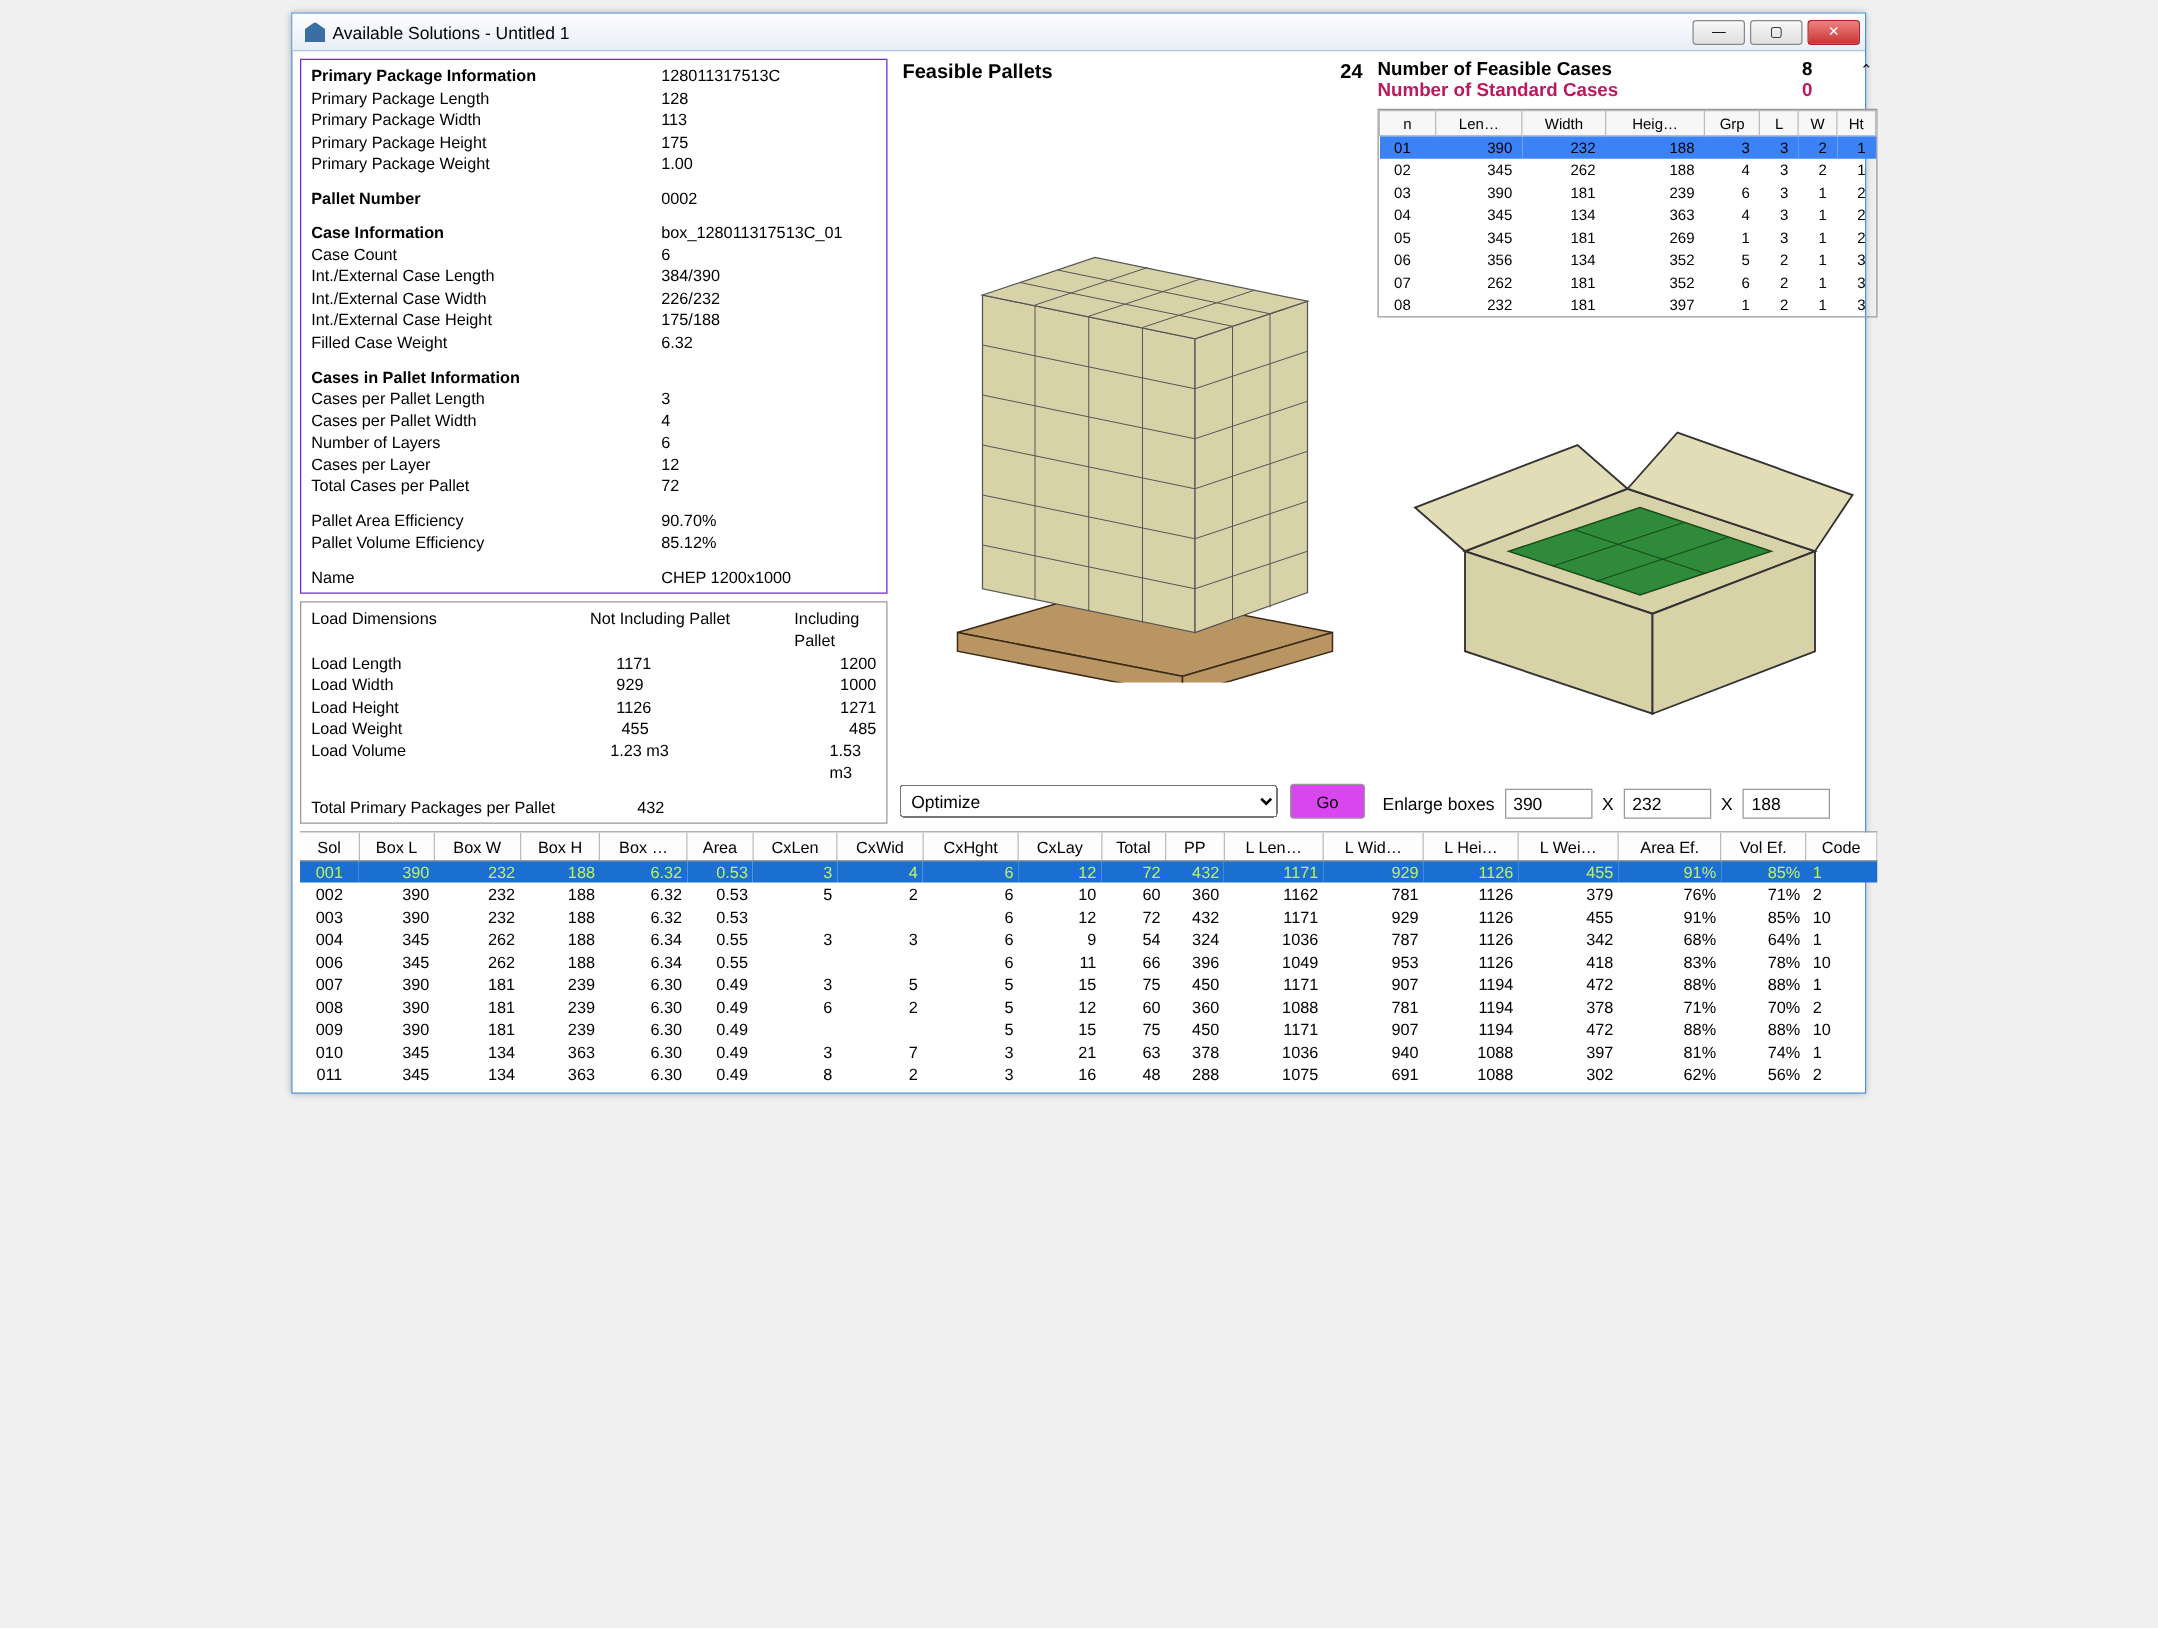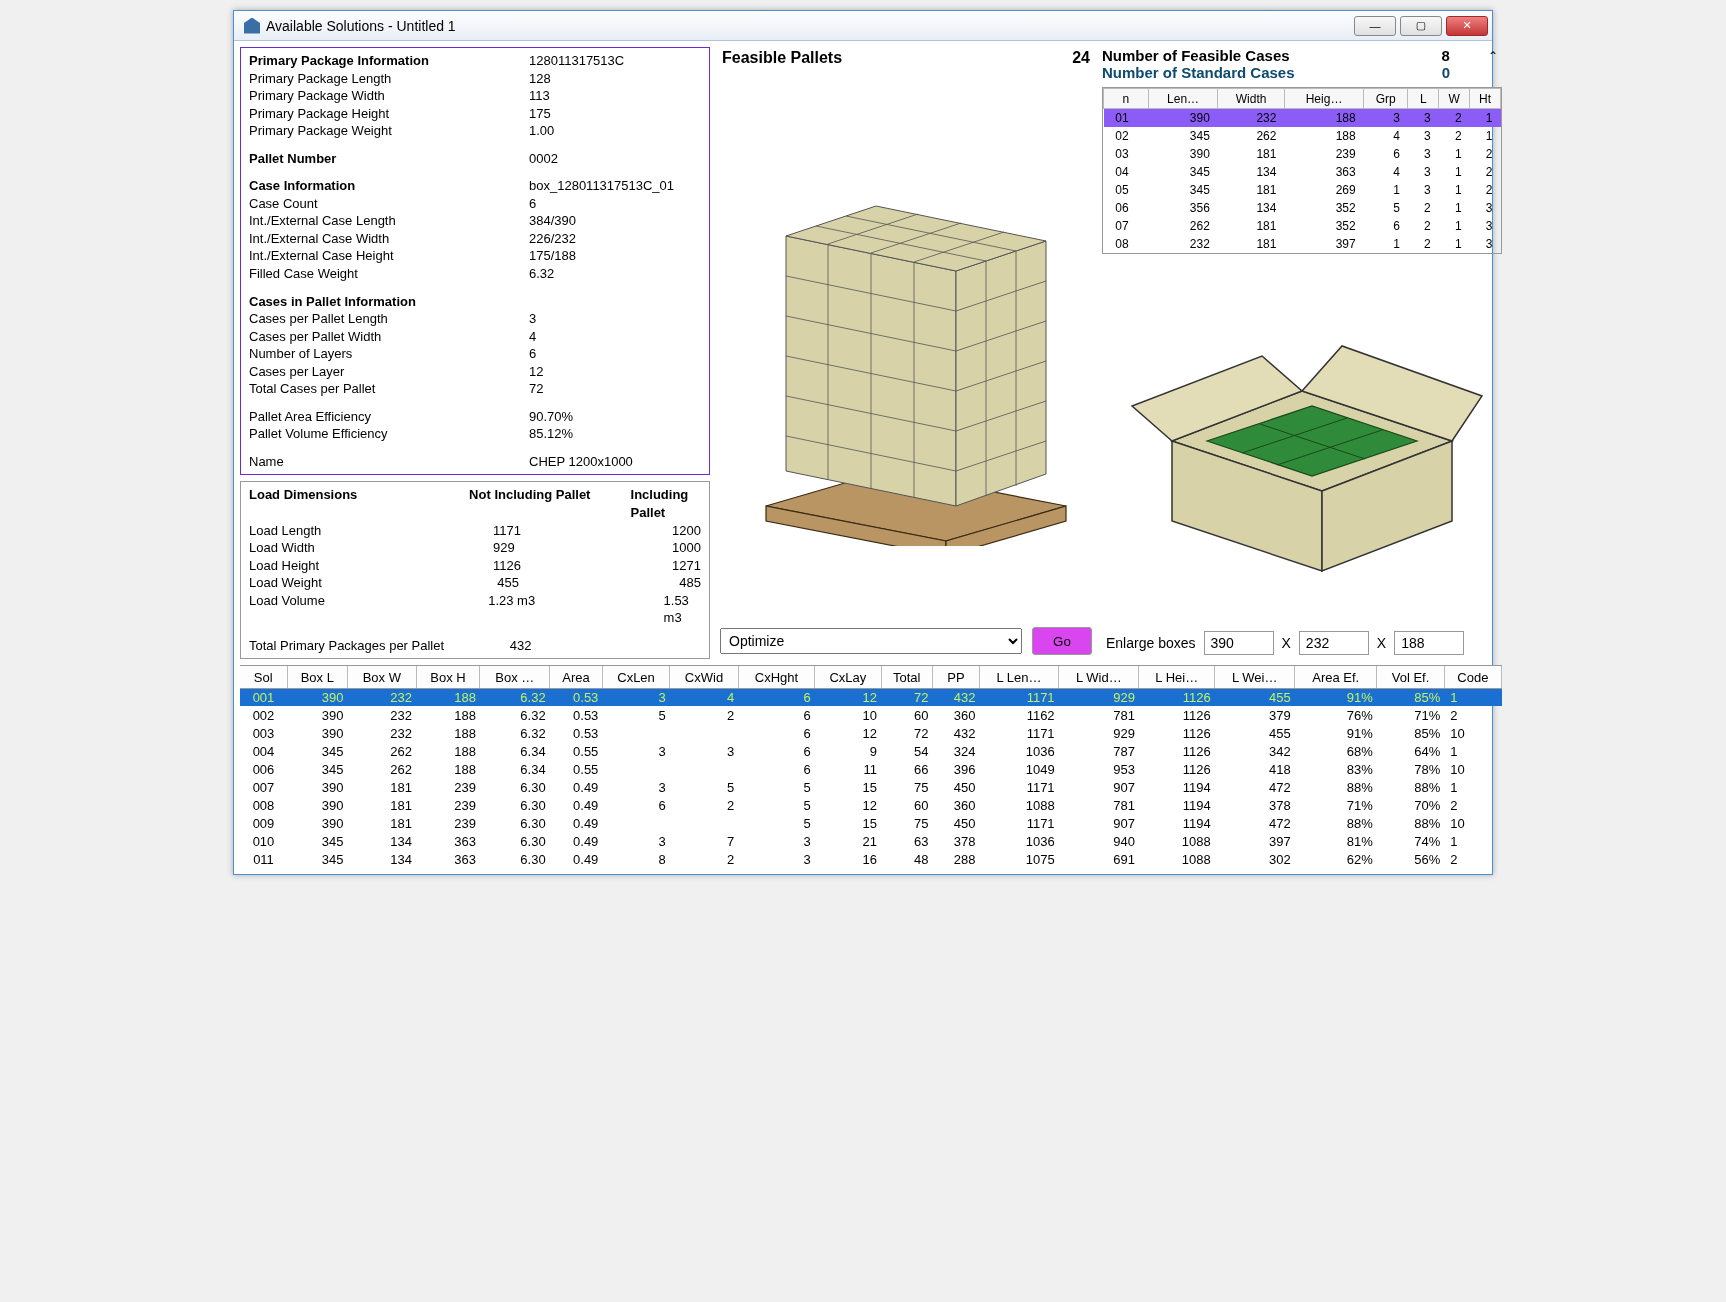--- a/index.html
+++ b/index.html
@@ -60,46 +60,46 @@
   .info-label { width: 280px; }
   .info-val { }
   .bold { font-weight: bold; }
   .section-gap { height: 10px; }
   .dims-panel {
     border: 1px solid #999;
     padding: 4px 8px;
     margin-top: 6px;
     line-height: 1.35;
   }
-  .dims-header { display:flex; font-weight:bold;justify-content:center;}
+  .dims-header { display:flex; font-weight:normal;justify-content:center;}
   .dims-header .c1{width:300px;} .dims-header .c2{width:220px;}
   .dims-row{display:flex;}
   .dims-row .c1{width:300px;} .dims-row .c2{width:220px;} .dims-row .c3{}
   .center-col { display:flex; flex-direction:column; }
   .feasible-header{display:flex; justify-content:space-between; font-weight:bold; font-size:16px; padding:2px 6px;}
   .pallet-img {
     flex:1;
     display:flex; align-items:center; justify-content:center;
     min-height: 400px;
   }
   .opt-row{display:flex; gap:10px; align-items:center; padding:4px;}
   .opt-row select{flex:1; height:26px; font-size:14px; padding:2px 4px;}
   .go-btn{height:28px; width:60px; border:1px solid #999; background:#d946ef; border-radius:3px; cursor:pointer;}
   .right-col{display:flex; flex-direction:column; gap:6px;}
   .cases-header{display:flex;align-items:center;gap:14px;}
   .cases-header .lbl{font-weight:bold; font-size:15px; flex:1;}
   .cases-header .val{font-weight:bold; font-size:15px; width:40px; text-align:right; margin-right:20px;}
-  .std-row{color:#0c4a6e;}
+  .std-row{color:#be185d;}
   .collapse-caret{font-size:12px;cursor:pointer;padding:0 4px;}
   .cases-table{border:1px solid #999;}
   .cases-table table{width:100%; border-collapse:collapse; font-size:12px;}
   .cases-table th{border:1px solid #bbb; background:#f7f7f7; height:20px; font-weight:normal;}
   .cases-table td{border-bottom:1px solid transparent; height:18px; text-align:right; padding-right:8px;}
   .cases-table td:first-child{text-align:center;}
-  .cases-table tr.sel td{background:#8b5cf6;}
+  .cases-table tr.sel td{background:#3b82f6;}
   .box-img{flex:1; display:flex; align-items:center; justify-content:center; min-height:300px;}
   .enlarge-row{display:flex; align-items:center; gap:8px; font-size:14px; padding:4px;}
   .enlarge-row input{width:70px; height:24px; border:1px solid #999; padding:2px 6px; text-align:left; font-size:14px;}
   .enlarge-row .x{font-weight:normal;}
   .solutions-wrap{grid-column:1/4; border-top:1px solid #999;}
   .solutions-scroll{overflow-x:auto;}
   .sol-table{width:100%; border-collapse:collapse; font-size:13px; min-width:1200px;}
   .sol-table th{border-right:1px solid #bbb;border-bottom:1px solid #999;background:#fdfdfd;height:22px;font-weight:normal;padding:0 2px; text-align:center;}
   .sol-table td{padding:0 4px;height:18px;text-align:right;}
   .sol-table td.l{text-align:left;padding-left:6px;}

